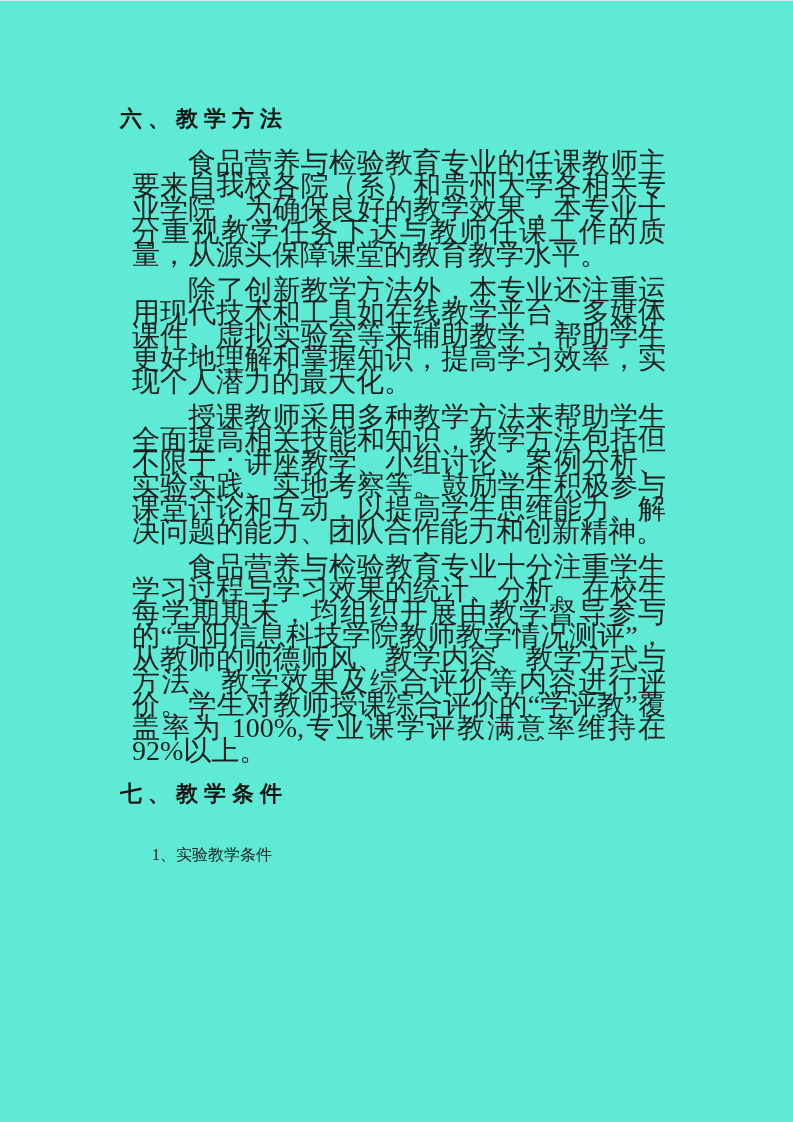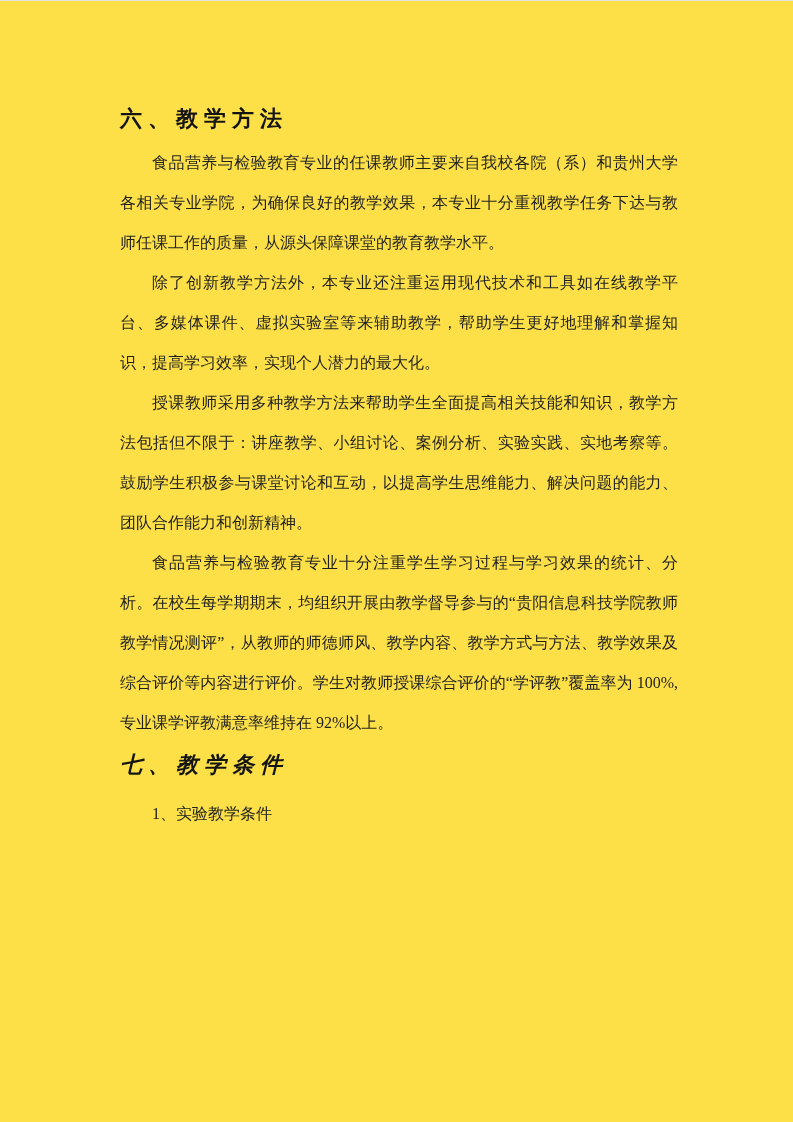--- a/index.html
+++ b/index.html
@@ -4,21 +4,21 @@
 <style>
   html, body {
     margin: 0;
     padding: 0;
     background: #ffffff;
   }
   .page {
     position: relative;
     width: 793px;
     height: 1122px;
-    background: #fde047;
+    background: #5eead4;
     overflow: hidden;
     border-top: 1px solid #e3e3e3;
     font-family: "Liberation Serif", serif;
     color: #1f1f1f;
     box-sizing: border-box;
   }
   .content {
     position: absolute;
     left: 120px;
     top: 98px;
@@ -28,27 +28,26 @@
     font-size: 22px;
     font-weight: bold;
     color: #141414;
     line-height: 40px;
     letter-spacing: 6px;
     margin: 0 0 4px 0;
     white-space: nowrap;
   }
   .section-heading.second {
     margin-top: 2px;
-    margin-bottom: 8px;
-    font-style: italic;
+    margin-bottom: 20px;
   }
   .body-para {
-    font-size: 16px;
-    line-height: 40px;
-    margin: 0;
+    font-size: 28px;
+    line-height: 23px;
+    margin: 12px;
     text-indent: 2em;
     text-align: justify;
     text-justify: inter-character;
     color: #1f1f1f;
   }
   .subitem {
     font-size: 16px;
     line-height: 41.4px;
     margin: 0;
     text-indent: 2em;

